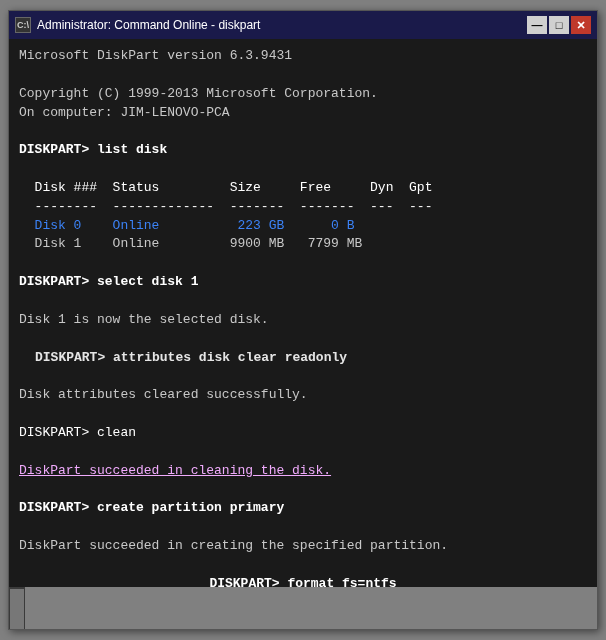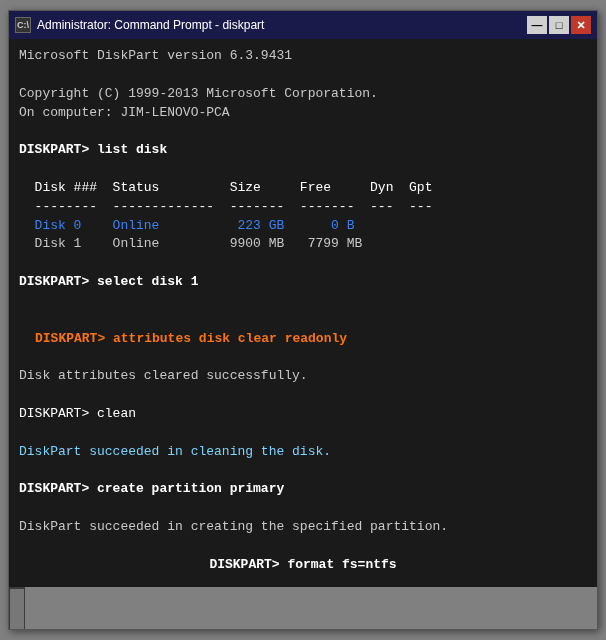--- a/index.html
+++ b/index.html
@@ -135,21 +135,21 @@
       font-family: 'Courier New', Courier, monospace;
     }
   </style>
 </head>
 <body>
 
 <div class="window">
   <div class="title-bar">
     <div class="title-bar-left">
       <div class="title-bar-icon">C:\</div>
-      <span class="title-bar-text">Administrator: Command Prompt - diskpart</span>
+      <span class="title-bar-text">Administrator: Command Online - diskpart</span>
     </div>
     <div class="title-bar-controls">
       <button class="title-btn title-btn-minimize">—</button>
       <button class="title-btn title-btn-maximize">□</button>
       <button class="title-btn title-btn-close">✕</button>
     </div>
   </div>
   <div class="scrollbar-area">
     <div class="terminal-content" id="terminal-lines">
     <span class="line" style="color: rgb(200, 200, 200);">Microsoft DiskPart version 6.3.9431</span>
@@ -159,28 +159,29 @@
         <span class="line" style="color: rgb(200, 200, 200);">&nbsp;</span>
         <span class="line" style="color: rgb(255, 255, 255); font-weight: bold;">DISKPART&gt; list disk</span>
         <span class="line" style="color: rgb(200, 200, 200);">&nbsp;</span>
         <span class="line" style="color: rgb(255, 255, 255);">  Disk ###  Status         Size     Free     Dyn  Gpt</span>
         <span class="line" style="color: rgb(255, 255, 255);">  --------  -------------  -------  -------  ---  ---</span>
         <span class="line" style="color: #3b82f6;">  Disk 0    Online          223 GB      0 B</span>
         <span class="line" style="color: rgb(200, 200, 200);">  Disk 1    Online         9900 MB   7799 MB</span>
         <span class="line" style="color: rgb(200, 200, 200);">&nbsp;</span>
         <span class="line" style="color: rgb(255, 255, 255); font-weight: bold;">DISKPART&gt; select disk 1</span>
         <span class="line" style="color: rgb(200, 200, 200);">&nbsp;</span>
+        <span class="line" style="color: rgb(200, 200, 200);">Disk 1 is now the selected disk.</span>
         <span class="line" style="color: rgb(200, 200, 200);">&nbsp;</span>
-        <span class="line" style="color: #f97316; font-weight: bold; padding-left: 16px;">DISKPART&gt; attributes disk clear readonly</span>
+        <span class="line" style="color: #e5e5e5; font-weight: bold; padding-left: 16px;">DISKPART&gt; attributes disk clear readonly</span>
         <span class="line" style="color: rgb(200, 200, 200);">&nbsp;</span>
         <span class="line" style="color: rgb(200, 200, 200);">Disk attributes cleared successfully.</span>
         <span class="line" style="color: rgb(200, 200, 200);">&nbsp;</span>
         <span class="line" style="color: rgb(255, 255, 255); font-weight: normal;">DISKPART&gt; clean</span>
         <span class="line" style="color: rgb(200, 200, 200);">&nbsp;</span>
-        <span class="line" style="color: #7dd3fc;">DiskPart succeeded in cleaning the disk.</span>
+        <span class="line" style="color: #f0abfc; text-decoration: underline;">DiskPart succeeded in cleaning the disk.</span>
         <span class="line" style="color: rgb(200, 200, 200);">&nbsp;</span>
         <span class="line" style="color: rgb(255, 255, 255); font-weight: bold;">DISKPART&gt; create partition primary</span>
         <span class="line" style="color: rgb(200, 200, 200);">&nbsp;</span>
         <span class="line" style="color: rgb(200, 200, 200);">DiskPart succeeded in creating the specified partition.</span>
         <span class="line" style="color: rgb(200, 200, 200);">&nbsp;</span>
         <span class="line" style="color: rgb(255, 255, 255); font-weight: bold; text-align: center;">DISKPART&gt; format fs=ntfs</span>
         <span class="line" style="color: rgb(200, 200, 200);">&nbsp;</span>
         <span class="line" style="color: rgb(200, 200, 200);">    3 percent completed</span>
       </div>
     <div class="scrollbar">

